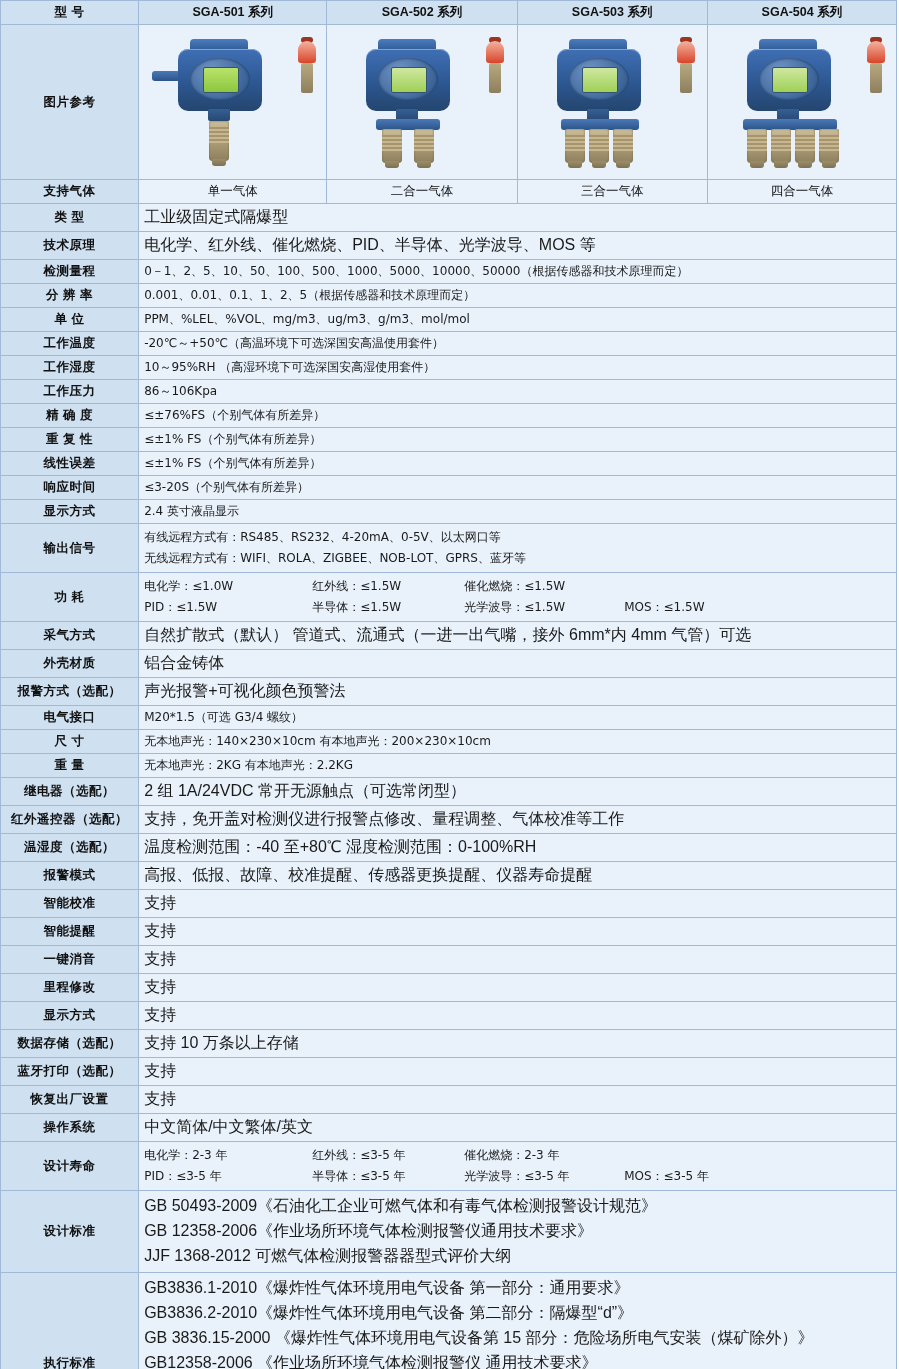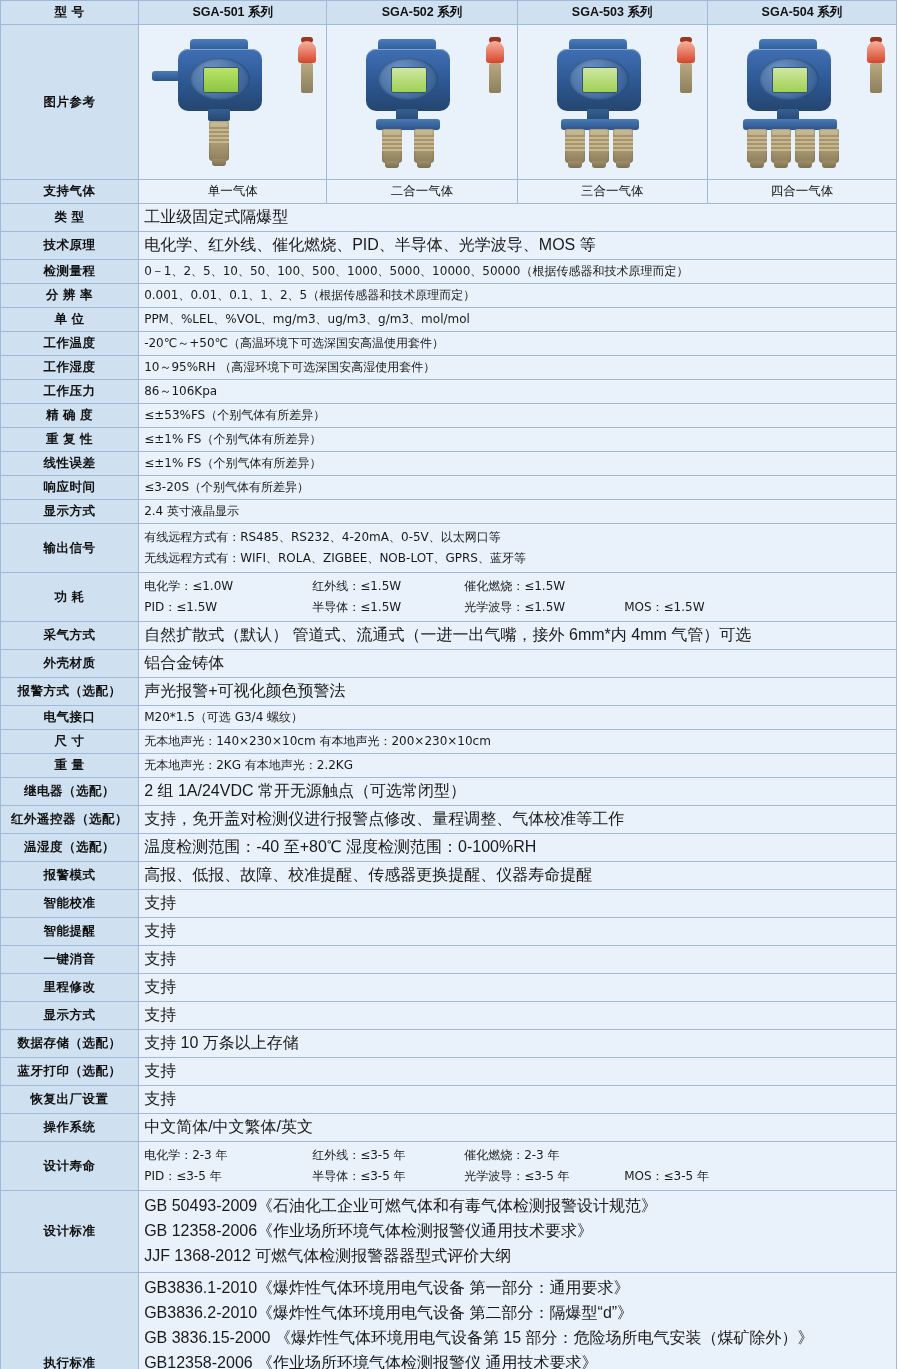--- a/index.html
+++ b/index.html
@@ -368,21 +368,21 @@
   <tr>
     <td class="label">工作湿度</td>
     <td class="value" colspan="4">10～95%RH     （高湿环境下可选深国安高湿使用套件）</td>
   </tr>
   <tr>
     <td class="label">工作压力</td>
     <td class="value" colspan="4">86～106Kpa</td>
   </tr>
   <tr>
     <td class="label">精  确  度</td>
-    <td class="value" colspan="4">≤±53%FS（个别气体有所差异）</td>
+    <td class="value" colspan="4">≤±76%FS（个别气体有所差异）</td>
   </tr>
   <tr>
     <td class="label">重  复  性</td>
     <td class="value" colspan="4">≤±1% FS（个别气体有所差异）</td>
   </tr>
   <tr>
     <td class="label">线性误差</td>
     <td class="value" colspan="4">≤±1% FS（个别气体有所差异）</td>
   </tr>
   <tr>

